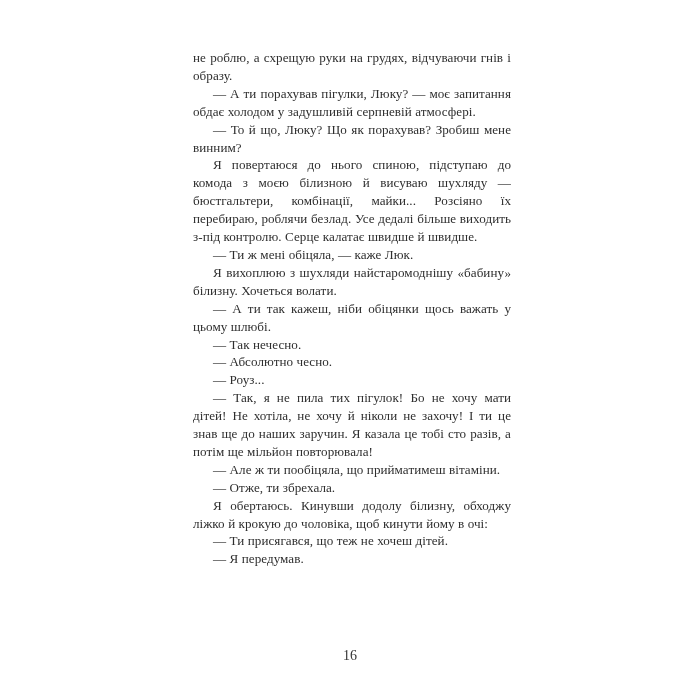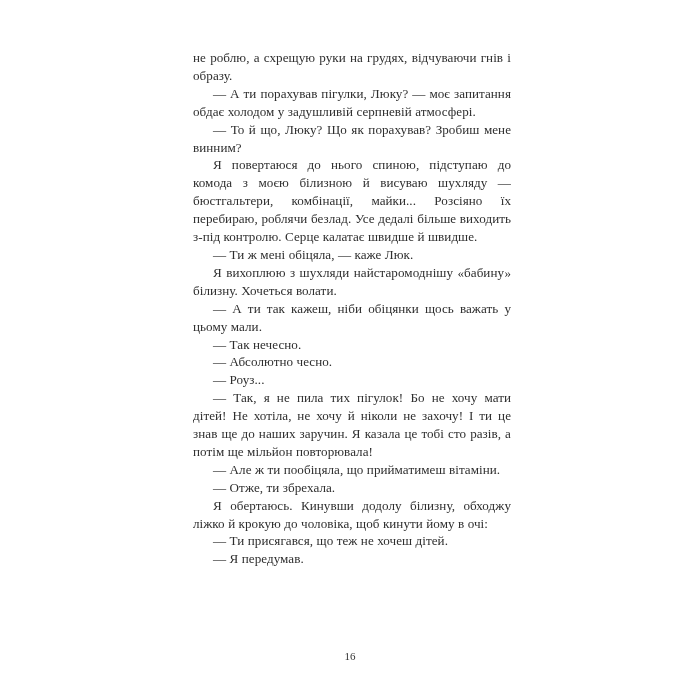--- a/index.html
+++ b/index.html
@@ -47,39 +47,39 @@
   .para.no-indent {
     text-indent: 0;
   }
 
   .page-number {
     position: absolute;
     left: 0;
     right: 0;
     top: 648px;
     text-align: center;
-    font-size: 11px;
+    font-size: 14px;
     line-height: 16px;
     color: #343434;
     font-family: "Liberation Serif", "DejaVu Serif", serif;
   }
 </style>
 </head>
 <body>
 
 <div class="page">
 
   <div class="text-block">
     <p class="para no-indent">не роблю, а схрещую руки на грудях, відчуваючи гнів і образу.</p>
     <p class="para">— А ти порахував пігулки, Люку? — моє запитання обдає холодом у задушливій серпневій атмосфері.</p>
     <p class="para">— То й що, Люку? Що як порахував? Зробиш мене винним?</p>
     <p class="para">Я повертаюся до нього спиною, підступаю до комода з моєю білизною й висуваю шухляду — бюстгальтери, комбінації, майки... Розсіяно їх перебираю, роблячи безлад. Усе дедалі більше виходить з-під контролю. Серце калатає швидше й швидше.</p>
     <p class="para">— Ти ж мені обіцяла, — каже Люк.</p>
     <p class="para">Я вихоплюю з шухляди найстаромоднішу «бабину» білизну. Хочеться волати.</p>
-    <p class="para">— А ти так кажеш, ніби обіцянки щось важать у цьому мали.</p>
+    <p class="para">— А ти так кажеш, ніби обіцянки щось важать у цьому шлюбі.</p>
     <p class="para">— Так нечесно.</p>
     <p class="para">— Абсолютно чесно.</p>
     <p class="para">— Роуз...</p>
     <p class="para">— Так, я не пила тих пігулок! Бо не хочу мати дітей! Не хотіла, не хочу й ніколи не захочу! І ти це знав ще до наших заручин. Я казала це тобі сто разів, а потім ще мільйон повторювала!</p>
     <p class="para">— Але ж ти пообіцяла, що прийматимеш вітаміни.</p>
     <p class="para">— Отже, ти збрехала.</p>
     <p class="para">Я обертаюсь. Кинувши додолу білизну, обходжу ліжко й крокую до чоловіка, щоб кинути йому в очі:</p>
     <p class="para">— Ти присягався, що теж не хочеш дітей.</p>
     <p class="para">— Я передумав.</p>
   </div>

